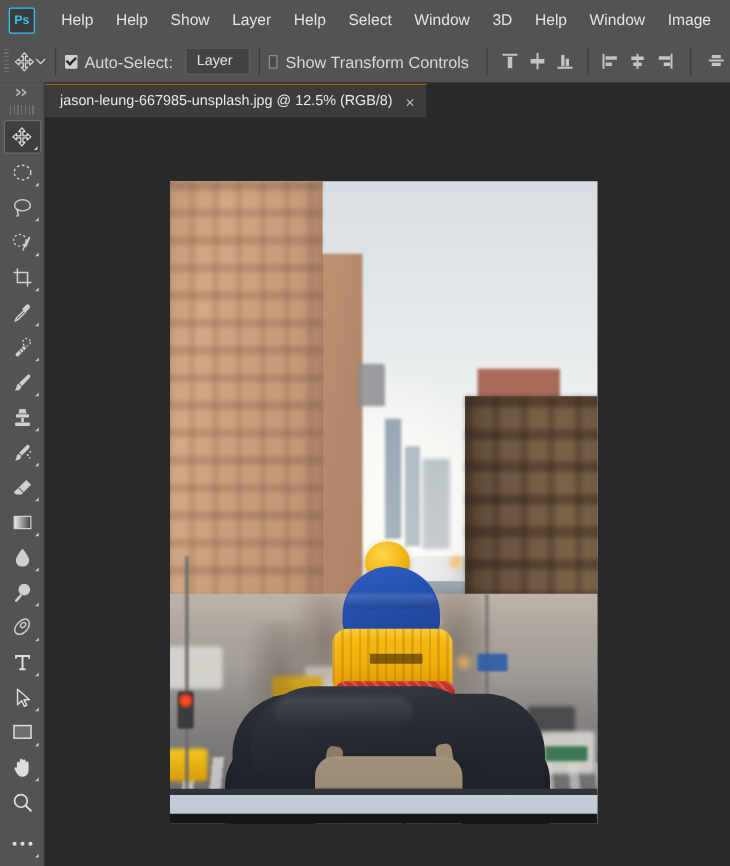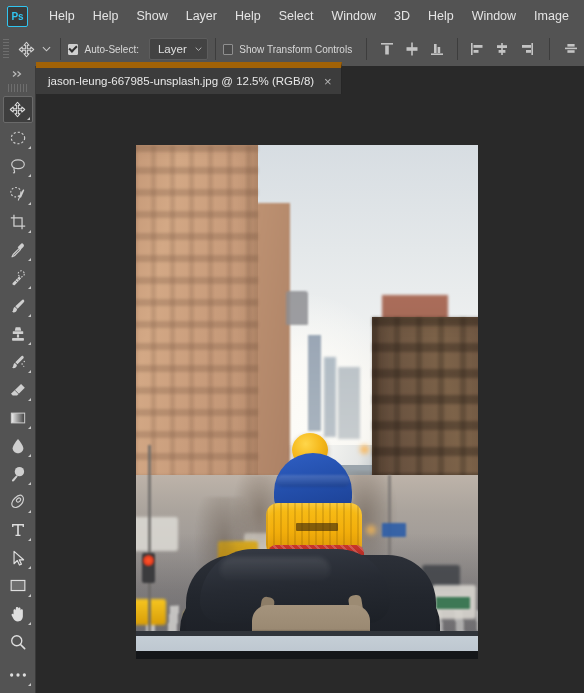--- a/index.html
+++ b/index.html
@@ -45,41 +45,41 @@
   .cbox{
     width:11px;height:11px;border:1px solid #8f8f8f;background:#4a4a4a;
     box-sizing:border-box;display:flex;align-items:center;justify-content:center;
     border-radius:1px;
   }
   .cbox.on{background:#cfcfcf;border-color:#cfcfcf;}
   .cbox.on:after{
     content:"";width:6px;height:3px;border-left:2px solid #2e2e2e;border-bottom:2px solid #2e2e2e;
     transform:rotate(-45deg) translate(1px,-1px);
   }
-  .ob-label{font-size:10px;color:#d8d8d8;margin-left:6px;white-space:nowrap;}
+  .ob-label{font-size:13px;color:#d8d8d8;margin-left:6px;white-space:nowrap;}
   .dropdown{
     margin-left:10px;height:22px;min-width:52px;background:#434343;
     border:1px solid #5d5d5d;border-radius:2px;display:flex;align-items:center;
     justify-content:space-between;padding:0 5px 0 8px;box-sizing:border-box;
   }
   .dropdown span{font-size:11.5px;color:#e0e0e0;}
   .align-btn{
     width:20px;height:24px;display:flex;align-items:center;justify-content:center;
     margin:0 3px;
   }
 
   
   .tabbar{
     position:absolute;left:36px;top:66px;width:548px;height:28px;
     background:#292929;display:flex;align-items:flex-end;
   }
   .tab{
     height:26px;background:#3c3c3c;display:flex;align-items:center;
     padding:0 9px 0 12px;border-right:1px solid #262626;
-    border-top:6px solid #a16207;
+    border-top:1px solid #a16207;
     justify-content:center;
   }
   .tab-title{font-size:11.5px;color:#e8e8e8;white-space:nowrap;}
   .tab-close{
     font-size:13px;color:#b4b4b4;margin-left:10px;line-height:1;
   }
 
   
   .toolbar{
     position:absolute;left:0;top:66px;width:36px;height:627px;

